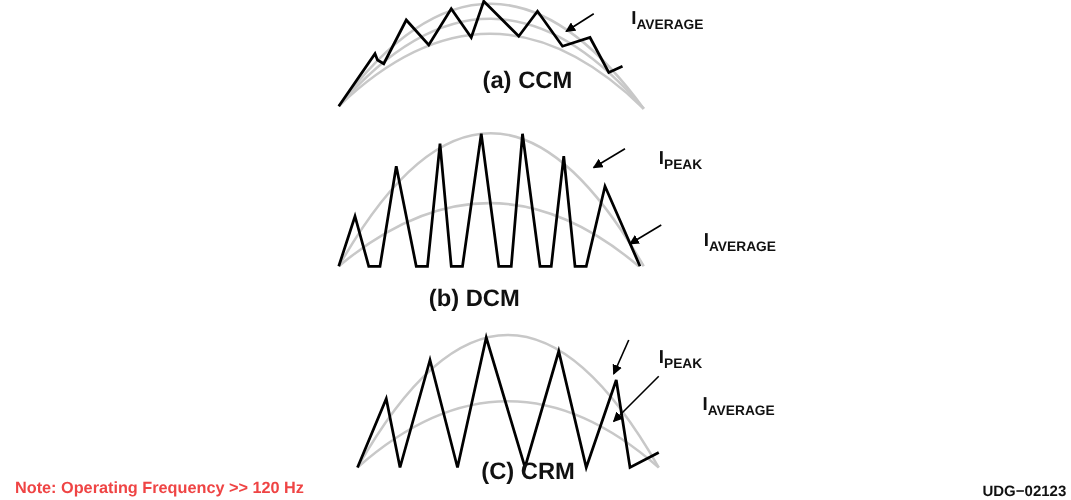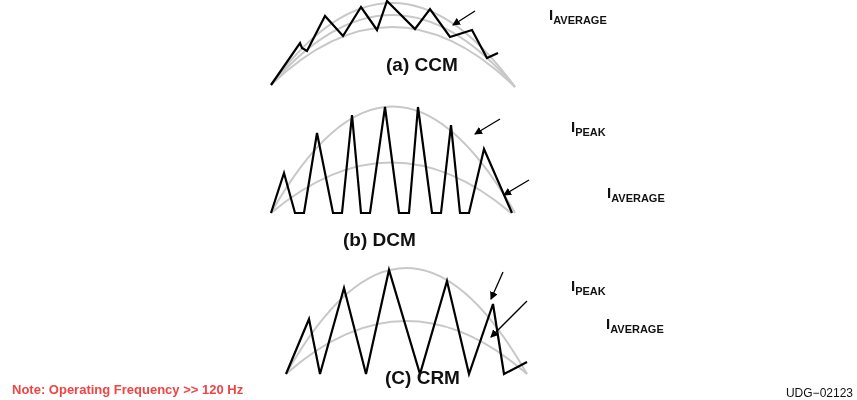--- a/index.html
+++ b/index.html
@@ -4,24 +4,24 @@
 <style>
   html, body { margin: 0; padding: 0; background: #ffffff; }
   body { width: 857px; height: 400px; position: relative; overflow: hidden;
          font-family: "Liberation Sans", sans-serif; }
   svg.diagram { position: absolute; left: 0; top: 0; width: 857px; height: 400px; }
   .envelope { fill: none; stroke: #c8c8c8; stroke-width: 2; }
   .wave { fill: none; stroke: #000000; stroke-width: 2.2; stroke-linejoin: miter; }
   .arrow { stroke: #000; stroke-width: 1.3; fill: none; }
   .lbl { position: absolute; font-weight: bold; color: #111; white-space: nowrap; }
   .caption { font-size: 19px; }
-  .sym { font-size: 15px; margin-left: 44px; }
+  .sym { font-size: 15px; }
   .sym .sub { font-size: 11px; position: relative; top: 4px; }
   .note { position: absolute; left: 0; top: 382px; font-size: 13px; font-weight: bold; color: #ef4444; margin-left: 12px; }
-  .code { position: absolute; right: 4px; top: 386px; font-size: 12px; color: #111; }
+  .code { position: absolute; right: 4px; top: 386px; font-size: 12px; color: #111; font-weight: bold; }
 </style>
 </head>
 <body>
 
 <svg class="diagram" viewBox="0 0 857 400">
   <defs>
     <marker id="ah" markerWidth="8" markerHeight="8" refX="7" refY="4" orient="auto" markerUnits="userSpaceOnUse">
       <path d="M0,0 L8,4 L0,8 Z" fill="#000"></path>
     </marker>
   </defs>

